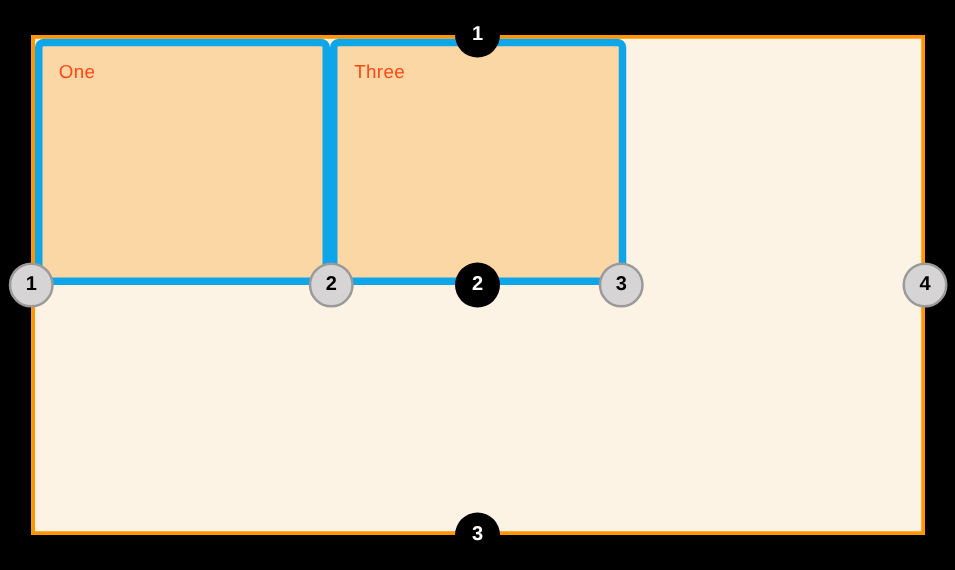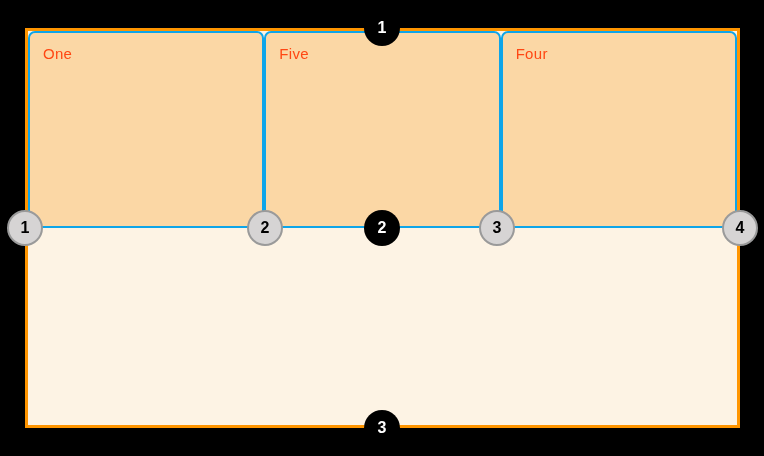--- a/index.html
+++ b/index.html
@@ -23,21 +23,21 @@
     height: 400px;
     box-sizing: border-box;
     border: 3px solid #ff9500;
     background: #fdf3e4;
     display: grid;
     grid-template-columns: 1fr 1fr 1fr;
     grid-template-rows: 1fr 1fr;
   }
   .cell {
     box-sizing: border-box;
-    border: 2px solid #0ea5e9;
+    border: 6px solid #0ea5e9;
     border-radius: 7px;
     background: #fbd7a5;
     position: relative;
   }
   .cell.empty {
     border: none;
     background: transparent;
     border-radius: 0;
   }
   .cell-label {
@@ -84,24 +84,21 @@
 </head>
 <body>
 
 <div class="stage">
 
   <div class="grid-container">
     <div class="cell">
       <span class="cell-label">One</span>
     </div>
     <div class="cell">
-      <span class="cell-label">Five</span>
-    </div>
-    <div class="cell">
-      <span class="cell-label">Four</span>
+      <span class="cell-label">Three</span>
     </div>
     <div class="cell empty"></div>
   </div>
 
   <div class="badge col col-1">1</div>
   <div class="badge col col-2">2</div>
   <div class="badge col col-3">3</div>
   <div class="badge col col-4">4</div>
 
   <div class="badge row row-1">1</div>

